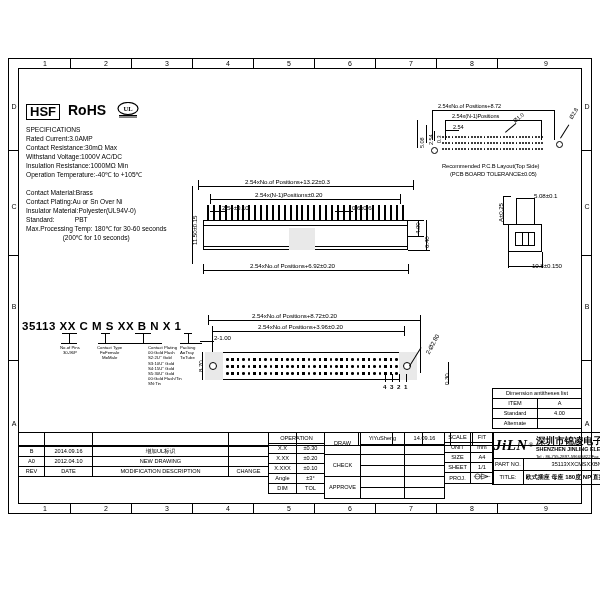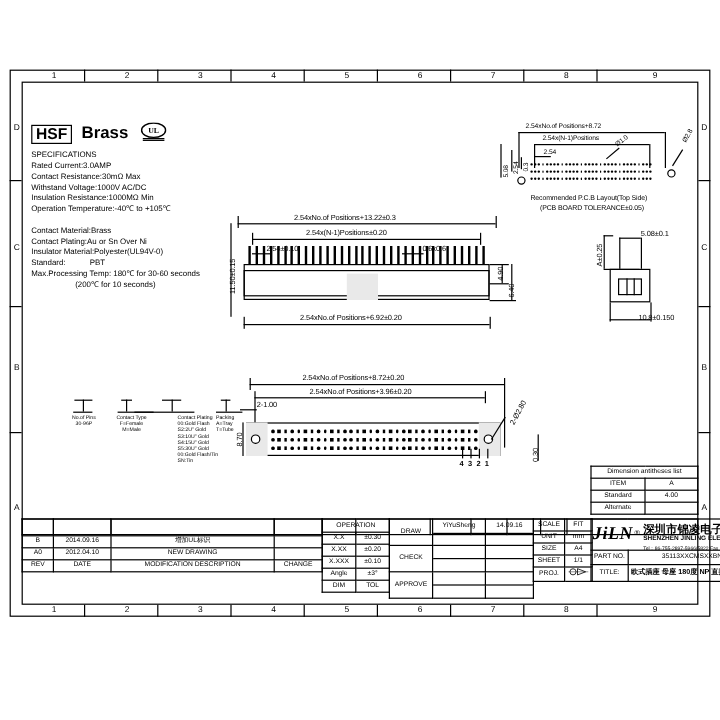--- a/index.html
+++ b/index.html
@@ -240,21 +240,21 @@
   <div class="ztickh" style="left:436px; top:504px"></div>
   <div class="ztickh" style="left:497px; top:504px"></div>
   <div class="ztickv" style="left:8px;   top:150px"></div>
   <div class="ztickv" style="left:8px;   top:255px"></div>
   <div class="ztickv" style="left:8px;   top:360px"></div>
   <div class="ztickv" style="left:582px; top:150px"></div>
   <div class="ztickv" style="left:582px; top:255px"></div>
   <div class="ztickv" style="left:582px; top:360px"></div>
 
   <div class="hsf-box">HSF</div>
-  <div class="rohs">Brass</div>
+  <div class="rohs">RoHS</div>
   <svg class="ullogo" viewBox="0 0 44 32">
     <ellipse cx="22" cy="13" rx="20" ry="12" fill="none" stroke="#000" stroke-width="2.4"></ellipse>
     <text x="22" y="18" font-size="13" font-weight="bold" text-anchor="middle" font-family="Liberation Serif, serif" fill="#000">UL</text>
     <rect x="4" y="26" width="36" height="2.4" fill="#000"></rect>
     <rect x="4" y="29.4" width="36" height="1.6" fill="#000"></rect>
   </svg>
 
   <div class="spec-title">SPECIFICATIONS</div>
   <div class="spec-list">
     <div>Rated Current:3.0AMP</div>
@@ -265,20 +265,21 @@
   </div>
   <div class="spec-list2">
     <div>Contact Material:Brass</div>
     <div>Contact Plating:Au or Sn Over Ni</div>
     <div>Insulator Material:Polyester(UL94V-0)</div>
     <div style="white-space:pre">Standard:           PBT</div>
     <div>Max.Processing Temp: 180℃ for 30-60 seconds</div>
     <div style="white-space:pre">                    (200℃ for 10 seconds)</div>
   </div>
 
+  <div class="ord-code">35113 XX C M S XX B N X 1</div>
 
   <div class="ln hl" style="left:62px;  top:333px; width:15px;"></div>
   <div class="ln hl" style="left:101px; top:333px; width:9px;"></div>
   <div class="ln hl" style="left:135px; top:333px; width:16px;"></div>
   <div class="ln hl" style="left:184px; top:333px; width:8px;"></div>
 
   <div class="ln vl" style="left:69px;  top:333px; height:10px;"></div>
   <div class="ln vl" style="left:105px; top:333px; height:10px;"></div>
   <div class="ln vl" style="left:143px; top:333px; height:10px;"></div>
   <div class="ln vl" style="left:188px; top:333px; height:10px;"></div>

